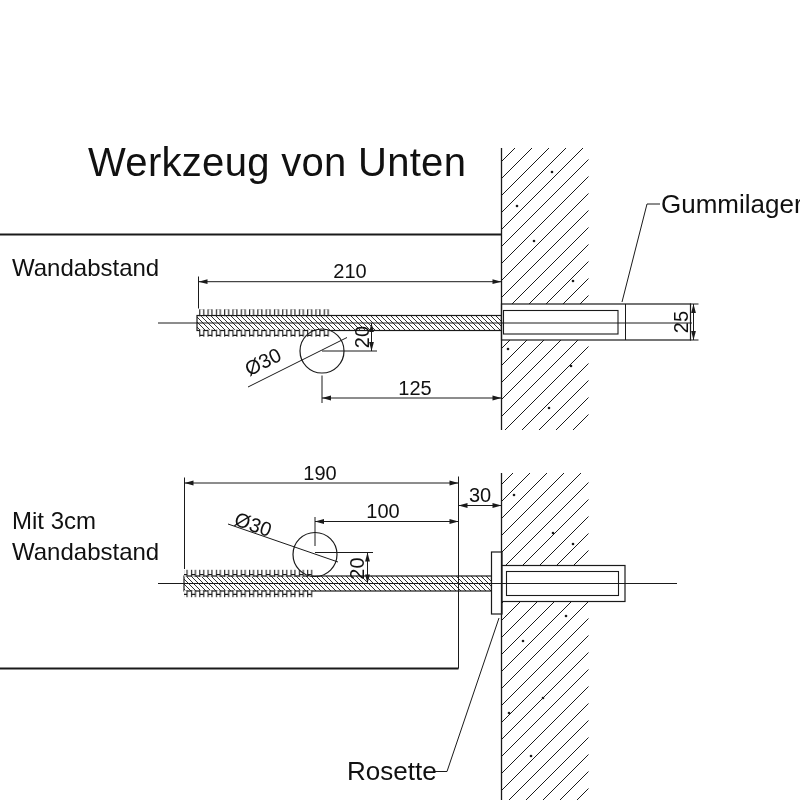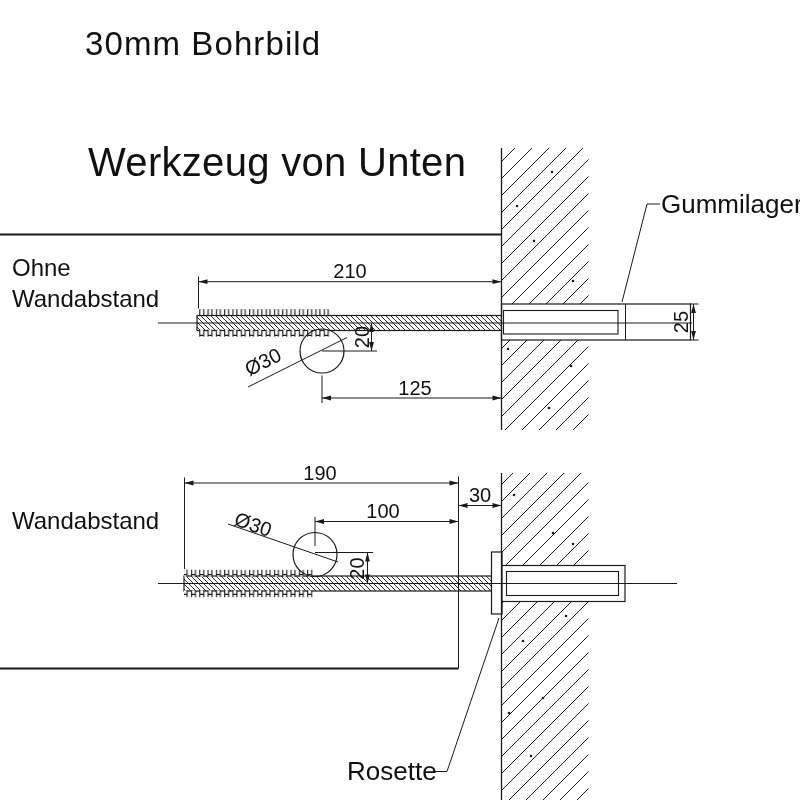--- a/index.html
+++ b/index.html
@@ -18,28 +18,27 @@
   .ln{stroke:#1a1a1a;stroke-width:1;fill:none;}
   .ln2{stroke:#1a1a1a;stroke-width:1.3;fill:none;}
   .glass{stroke:#1a1a1a;stroke-width:1.8;fill:none;}
   .arr{fill:#1a1a1a;stroke:none;}
   .dot{fill:#1a1a1a;}
 </style>
 </head>
 <body>
 
 <div id="title" class="abs">
-  <div>30mm Bohrbild</div>
 </div>
 <div id="view-label" class="abs">Werkzeug von Unten</div>
 <div id="row-label-1" class="abs row-label">
-  <div>Ohne</div>
   <div>Wandabstand</div>
 </div>
 <div id="row-label-2" class="abs row-label">
+  <div>Mit 3cm</div>
   <div>Wandabstand</div>
 </div>
 
 <svg width="800" height="800" viewBox="0 0 800 800">
   <defs>
     <pattern id="barHatch" patternUnits="userSpaceOnUse" width="5" height="5">
       <path d="M-1,-1 L6,6" stroke="#1a1a1a" stroke-width="0.9"></path>
     </pattern>
     <pattern id="wallHatch" patternUnits="userSpaceOnUse" width="17" height="17">
       <path d="M-3,20 L20,-3" stroke="#1a1a1a" stroke-width="1"></path>

